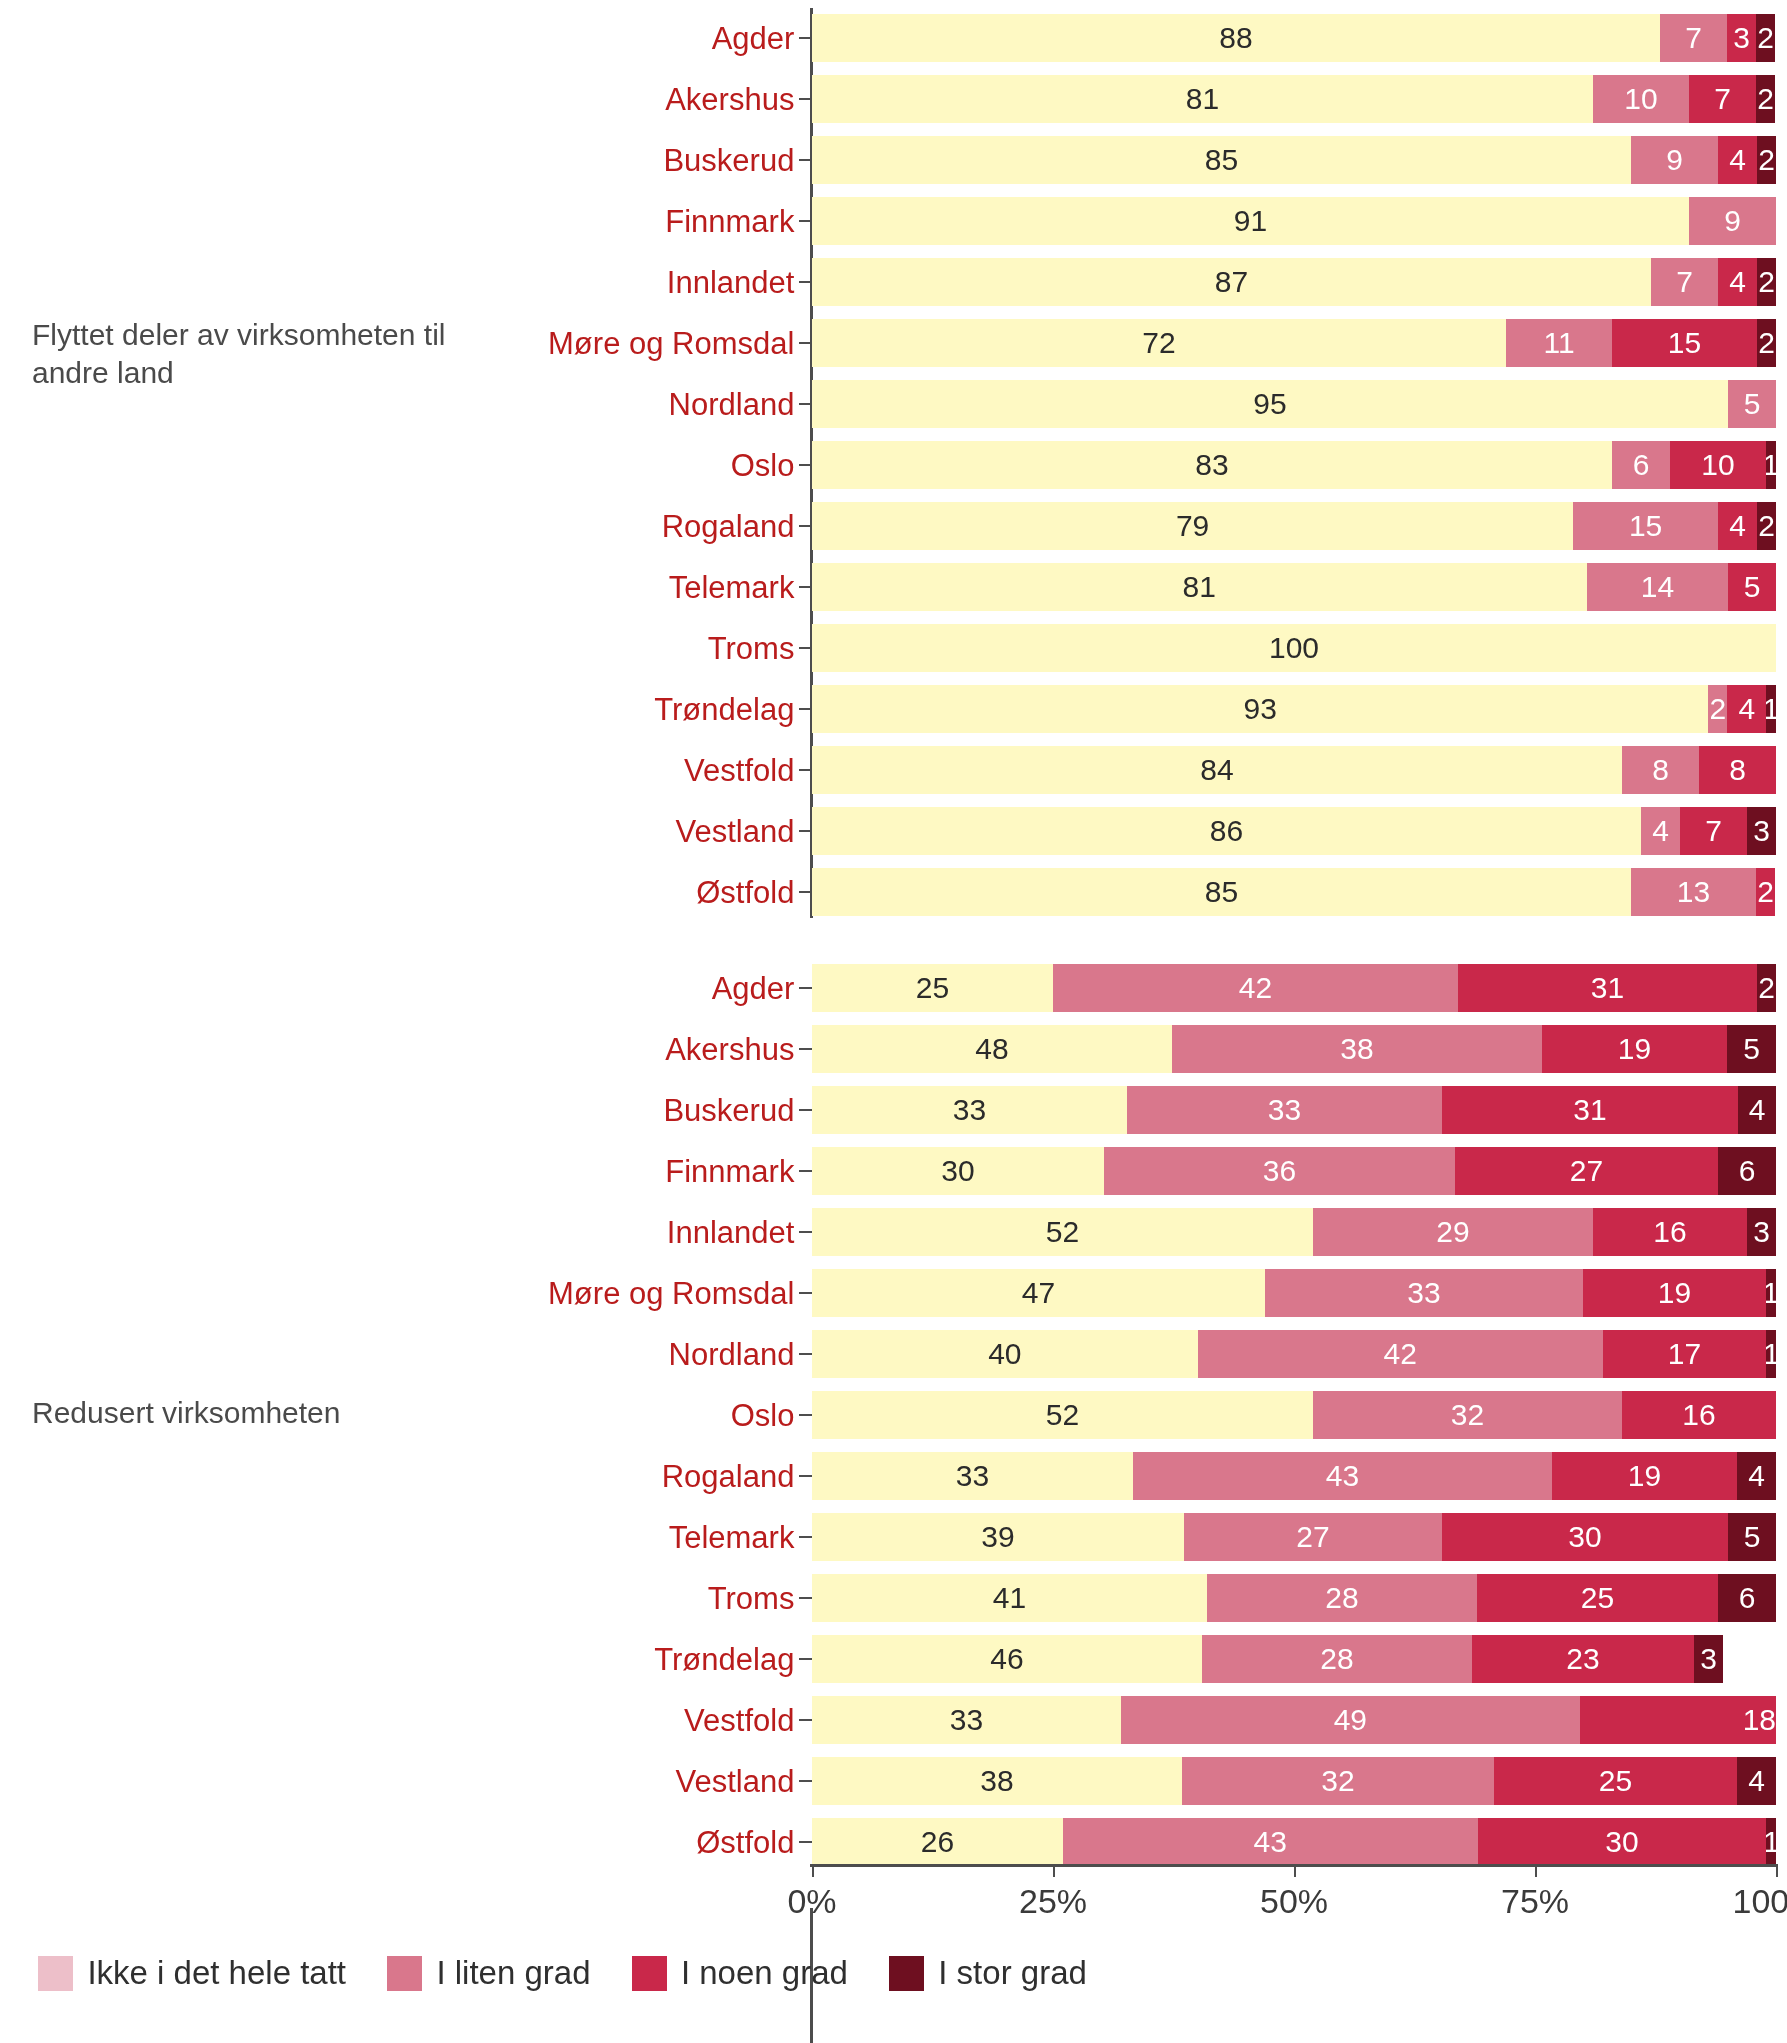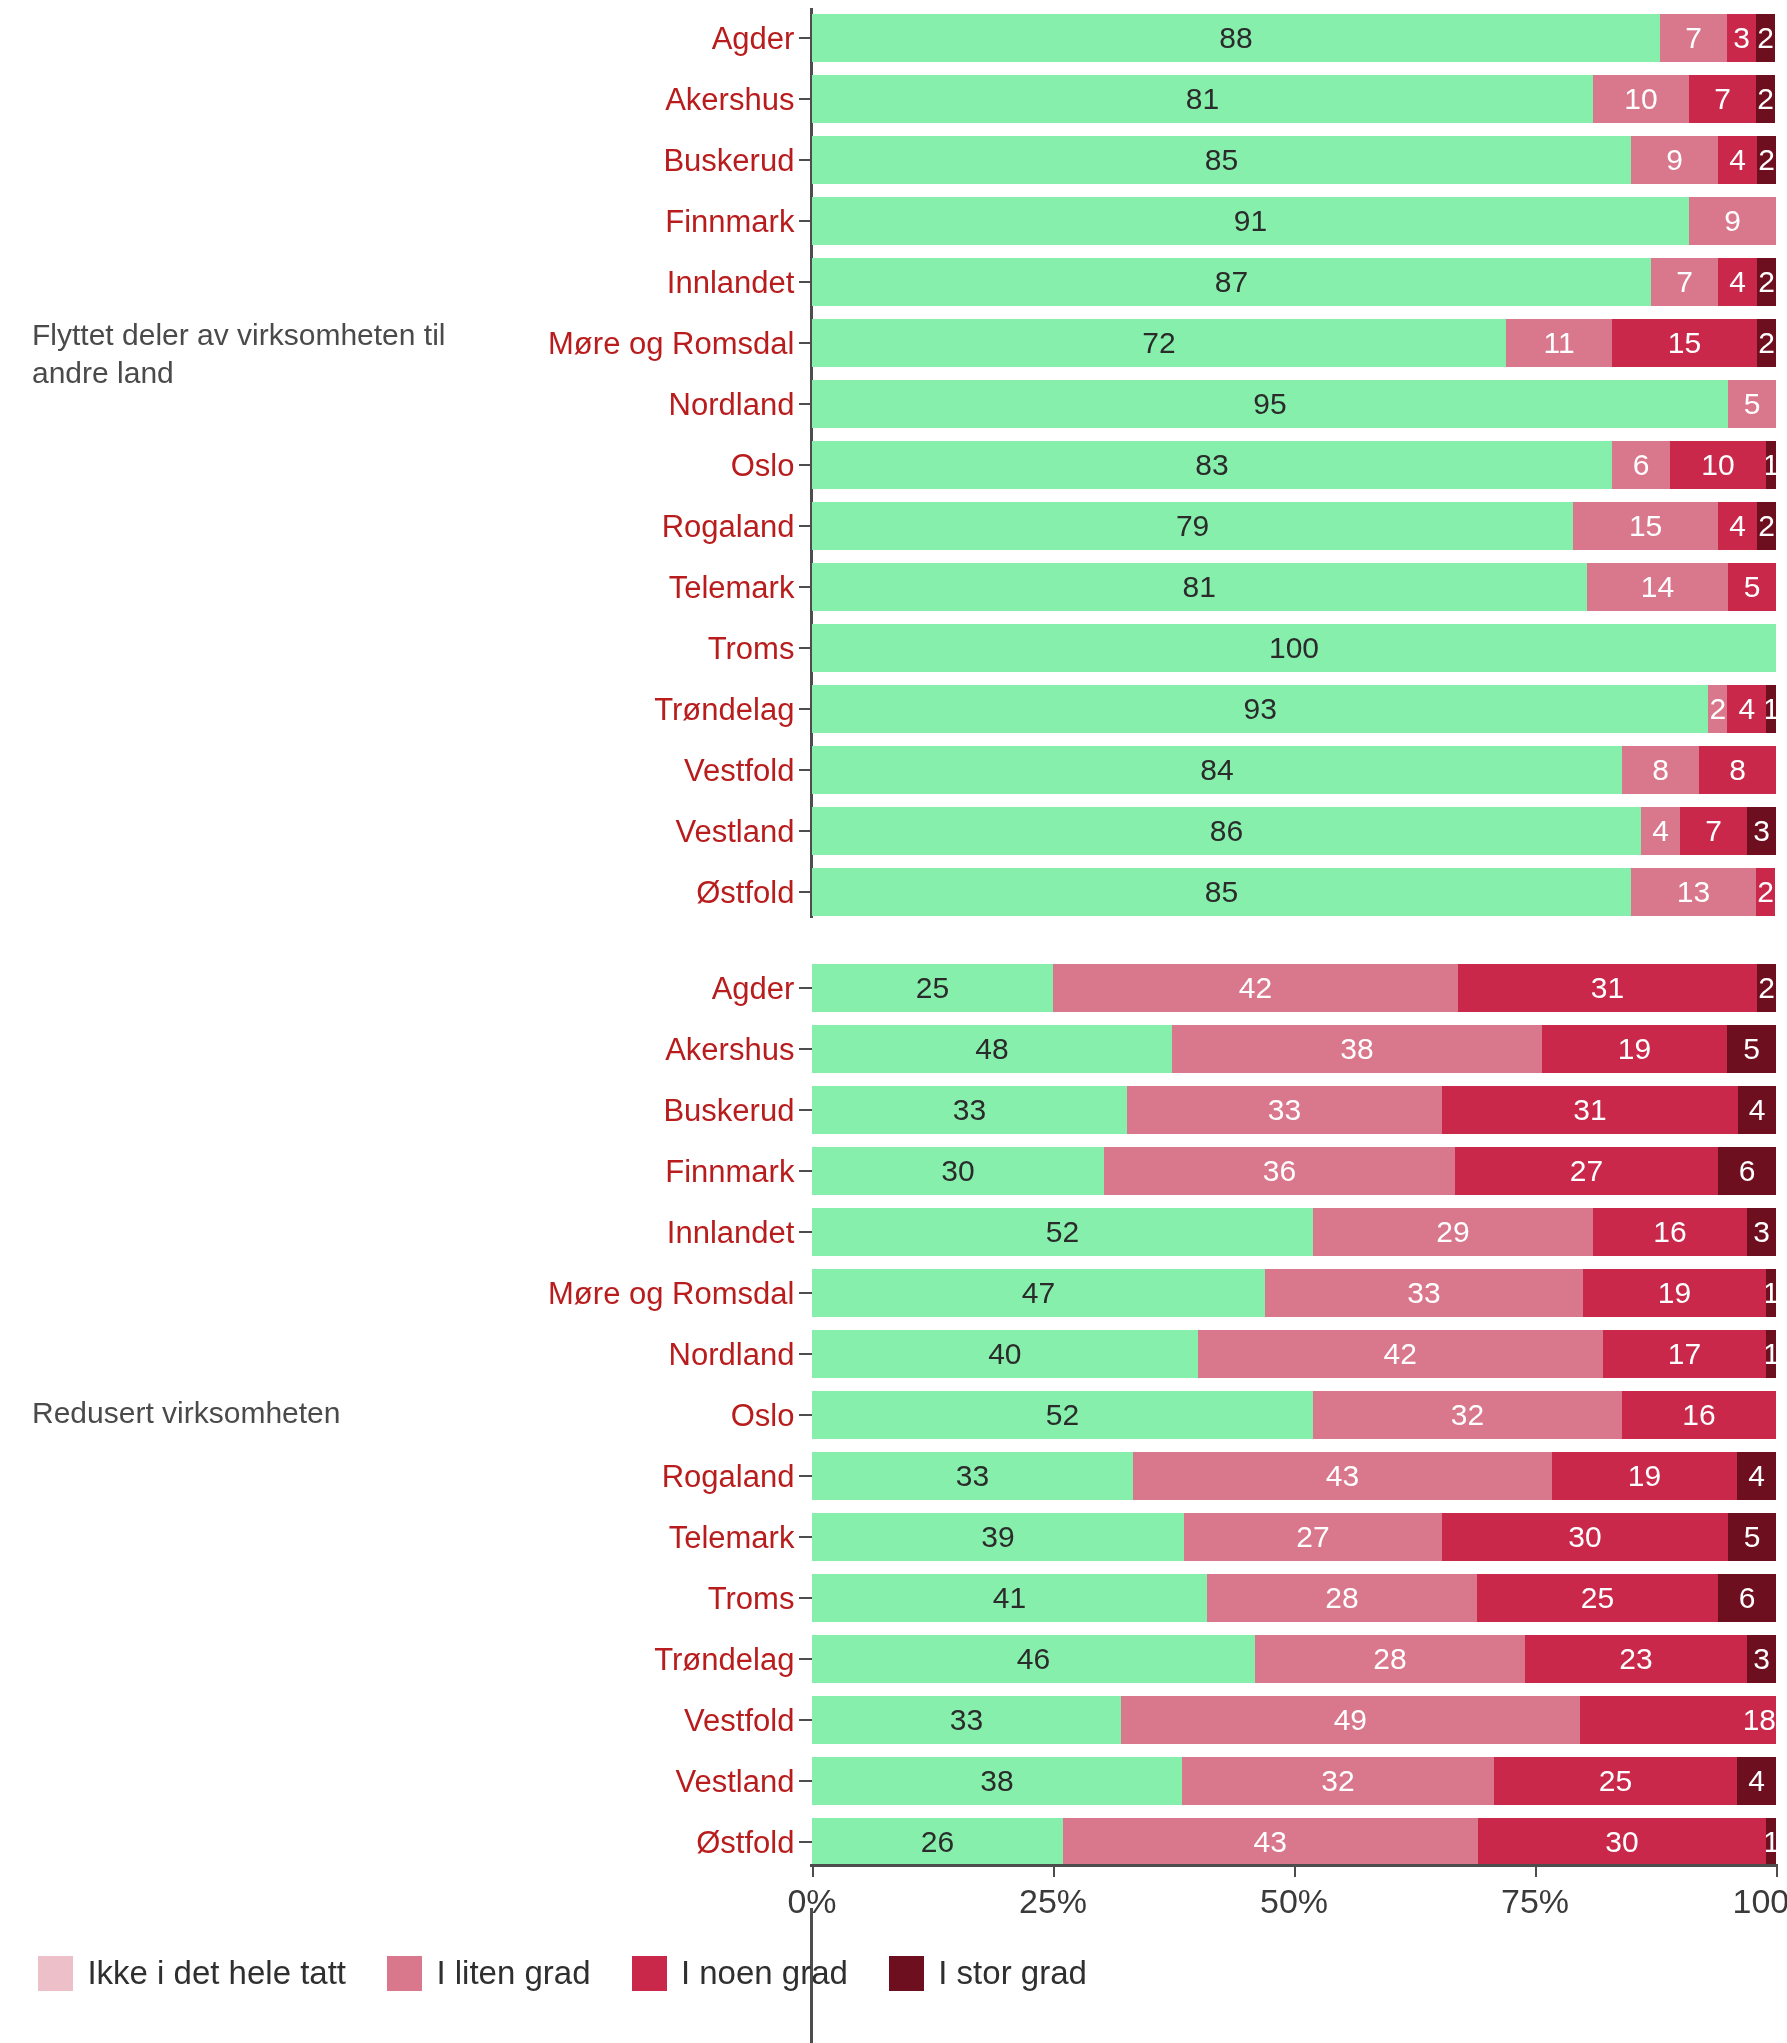--- a/index.html
+++ b/index.html
@@ -88,21 +88,21 @@
     position: relative;
     overflow: hidden;
     display: flex;
     align-items: center;
     justify-content: center;
   }
   .seg span {
     font-size: 30px;
     white-space: nowrap;
   }
-  .s0 { background: #86efac; justify-content: center; }
+  .s0 { background: #fef9c3; justify-content: center; }
   .s1 { background: #d9778c; }
   .s2 { background: #c9284a; }
   .s3 { background: #6e0f20; }
   .s0 span { color: #2b2b2b; }
   .s1 span { color: #ffffff; }
   .s2 span { color: #ffffff; }
   .s3 span { color: #ffffff; }
 
   
   .xaxis {
@@ -607,21 +607,21 @@
             </div>
             <div class="seg s3" style="width: 58px;">
               <span>6</span>
             </div>
           </div>
         </div>
         <div class="row">
           <div class="row-label">Trøndelag</div>
           <div class="tick"></div>
           <div class="bar">
-            <div class="seg s0" style="width: 443px;">
+            <div class="seg s0" style="width: 390px;">
               <span>46</span>
             </div>
             <div class="seg s1" style="width: 270px;">
               <span>28</span>
             </div>
             <div class="seg s2" style="width: 222px;">
               <span>23</span>
             </div>
             <div class="seg s3" style="width: 29px;">
               <span>3</span>

